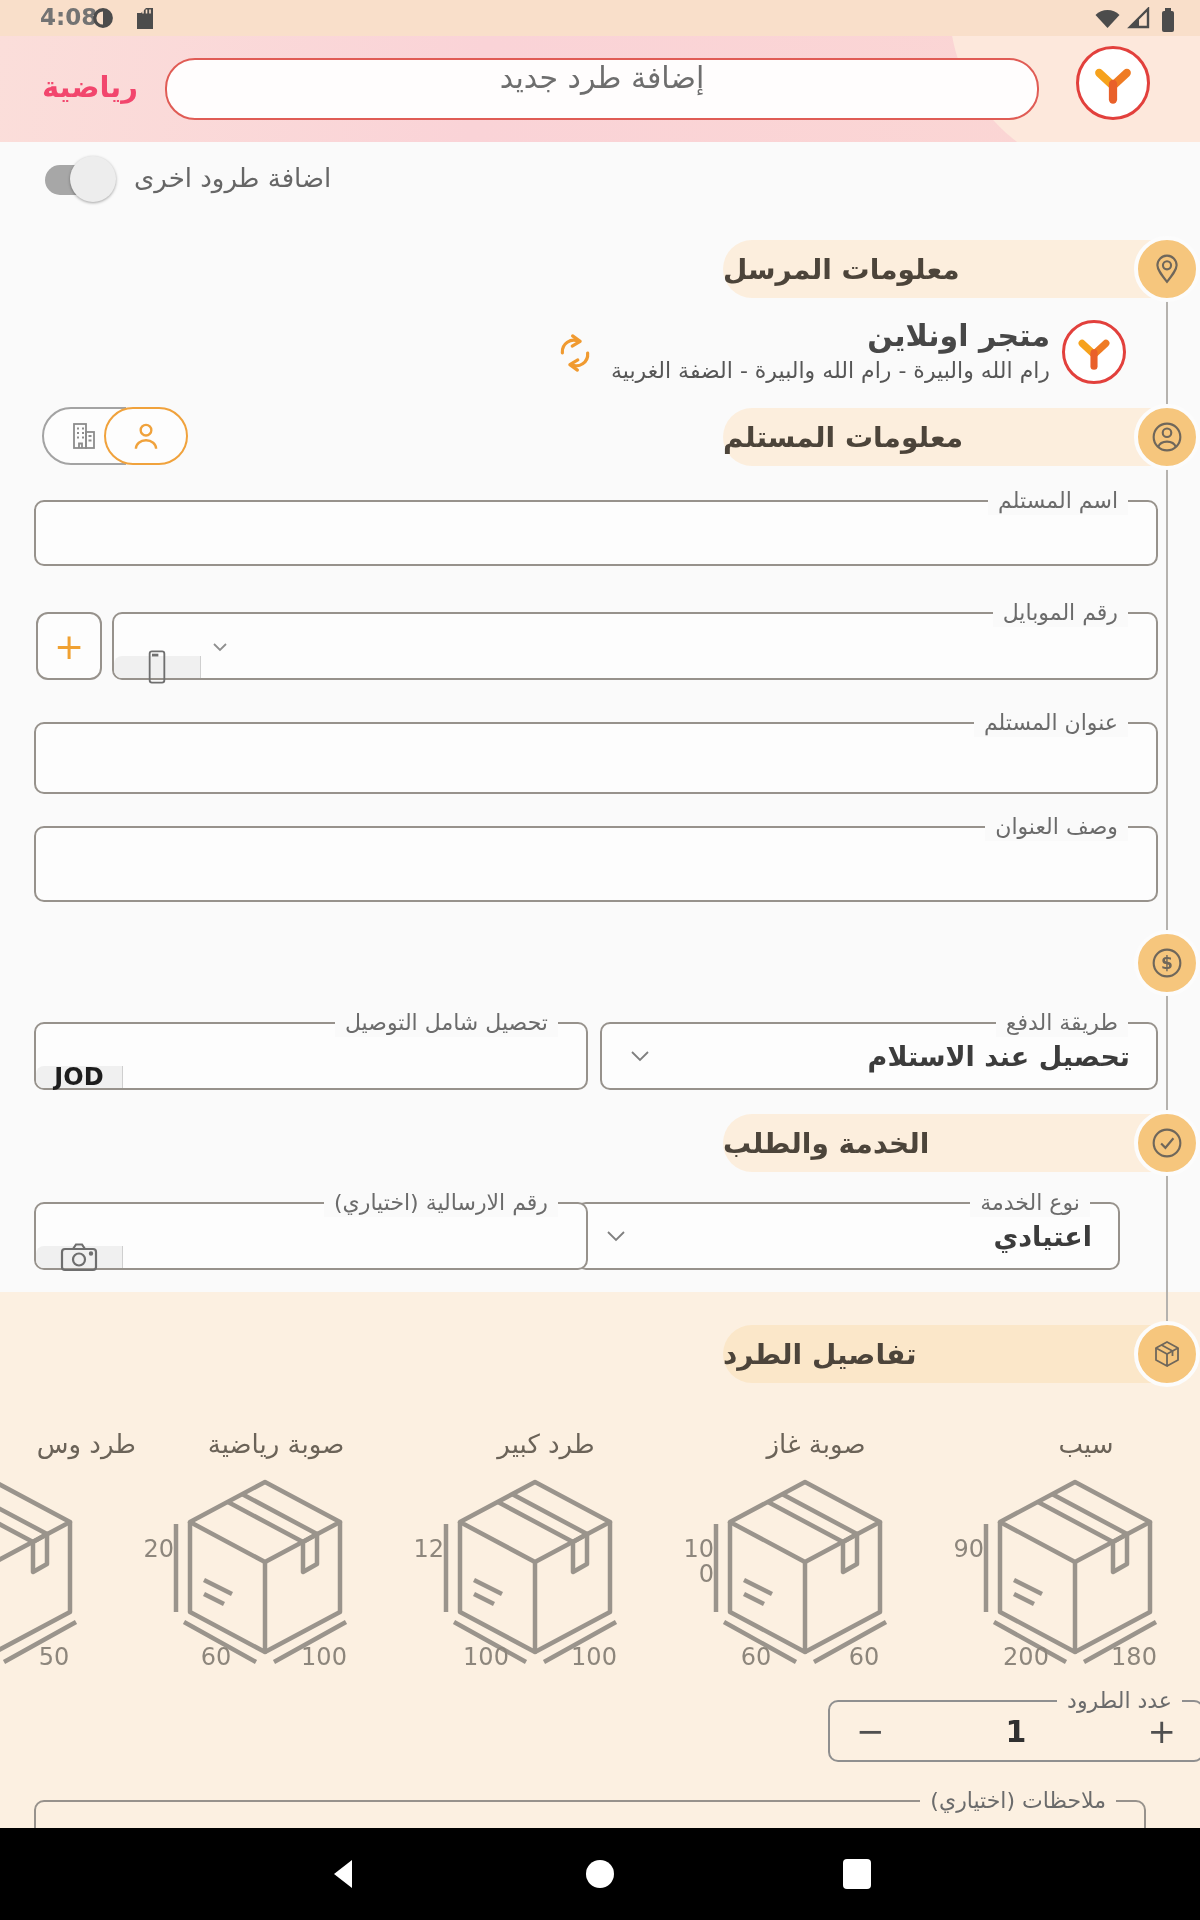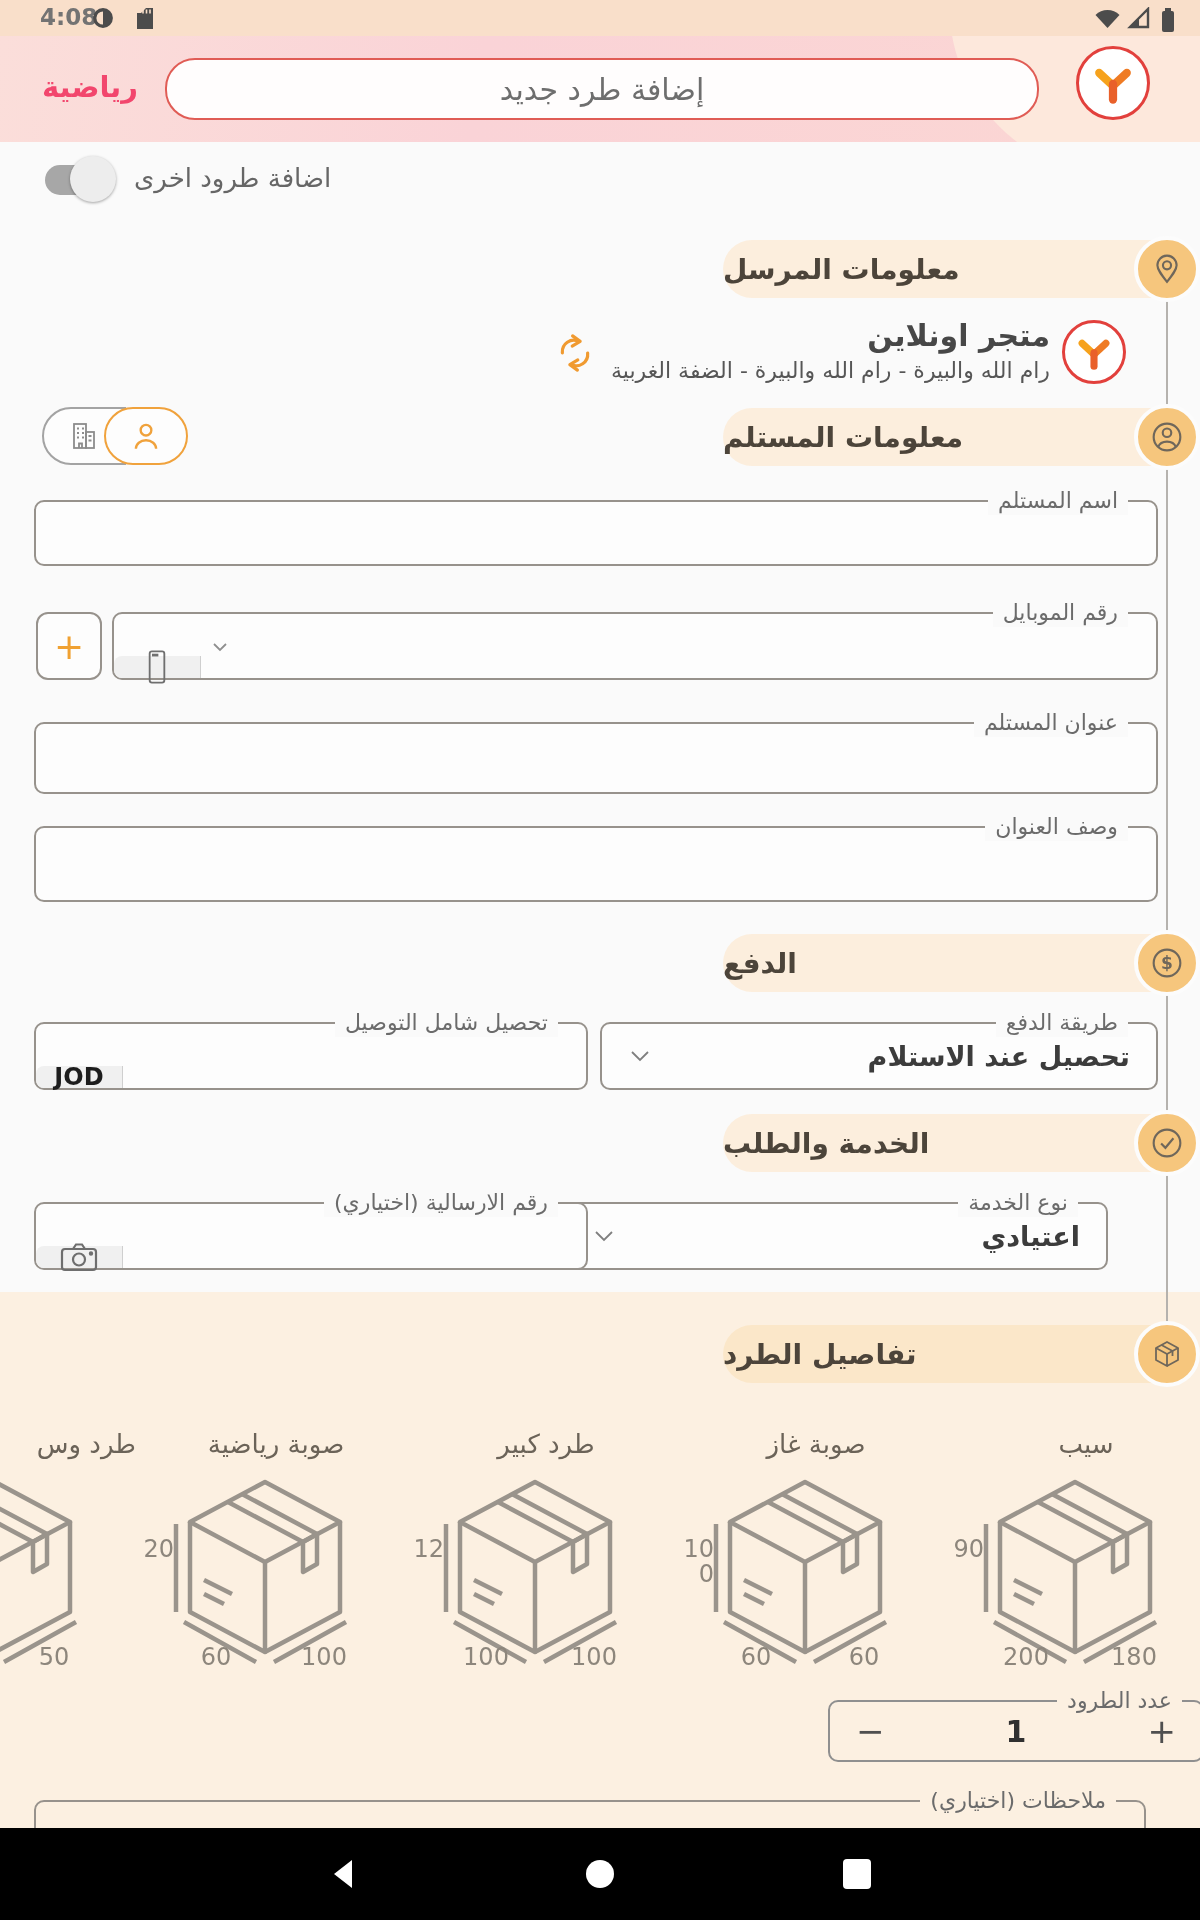--- a/index.html
+++ b/index.html
@@ -9,21 +9,21 @@
   
   #statusbar{left:0;top:0;width:1200px;height:36px;background:#f9dfca;z-index:6;}
   #time{left:40px;top:4px;font-size:23px;font-weight:600;color:#737373;}
   .sicon{top:7px;}
   
   #header{left:0;top:36px;width:1200px;height:106px;z-index:5;
     background:radial-gradient(circle at 1120px -30px,#fde8dc 0 170px,rgba(0,0,0,0) 171px),
                linear-gradient(100deg,#fbdeda 0%,#fad3d7 40%,#fbd6d3 100%);}
   #cancel{left:42px;top:34px;font-size:29px;font-weight:bold;color:#f2466d;cursor:pointer;}
   #titlebox{left:165px;top:22px;width:870px;height:58px;border:2px solid #e05c55;border-radius:30px;background:#fffdfd;
-    display:flex;align-items:center;justify-content:center;font-size:30px;color:#6e6e6e;}
+    display:flex;align-items:flex-start;justify-content:center;font-size:30px;color:#6e6e6e;}
   .logo-circle{border-radius:50%;background:#fff;border:3px solid #e2403c;display:flex;align-items:center;justify-content:center;}
   #header-logo{left:1076px;top:10px;width:68px;height:68px;}
   
   #toggle-track{left:45px;top:165px;width:58px;height:30px;border-radius:15px;background:#a7a7a7;cursor:pointer;}
   #toggle-thumb{left:70px;top:156px;width:46px;height:46px;border-radius:50%;background:#ededed;box-shadow:0 1px 3px rgba(0,0,0,.35);}
   #toggle-label{left:134px;top:163px;font-size:26px;color:#666;}
   
   #timeline{left:1166px;top:294px;width:2px;height:1062px;background:#b5b2ae;z-index:1;}
   
   .pill{left:723px;width:457px;height:58px;border-radius:29px;background:#fceedd;z-index:2;
@@ -212,23 +212,20 @@
   </div>
 
   <div class="abs field" style="left:34px;top:722px;width:1124px;height:72px">
     <span class="flabel">عنوان المستلم</span>
   </div>
 
   <div class="abs field" style="left:34px;top:826px;width:1124px;height:76px">
     <span class="flabel">وصف العنوان</span>
   </div>
 
-  <div class="abs pill" style="top:934px">
-    <span>الدفع</span>
-  </div>
   <div class="abs badge" style="top:934px">
     <svg width="32" height="32" viewBox="0 0 30 30">
       <circle cx="15" cy="15" r="12.5" fill="none" stroke="#6f675b" stroke-width="2"></circle>
       <text x="15" y="21" text-anchor="middle" font-size="16" font-weight="bold" fill="#6f675b">$</text>
     </svg>
   </div>
 
   <div class="abs field" style="left:600px;top:1022px;width:558px;height:68px">
     <span class="flabel">طريقة الدفع</span>
     <span class="dd-value">تحصيل عند الاستلام</span>
@@ -248,21 +245,21 @@
   </div>
   <div class="abs badge" style="top:1114px">
     <svg width="32" height="32" viewBox="0 0 30 30">
       <g fill="none" stroke="#6f675b" stroke-width="2">
         <circle cx="15" cy="15" r="12.5"></circle>
         <path d="M9.5 15.5 L13.5 19.5 L21 10.5"></path>
       </g>
     </svg>
   </div>
 
-  <div class="abs field" style="left:564px;top:1202px;width:544px;height:68px">
+  <div class="abs field" style="left:576px;top:1202px;width:544px;height:68px">
     <span class="flabel">نوع الخدمة</span>
     <span class="dd-value">اعتيادي</span>
     <svg class="chev" width="20" height="12" viewBox="0 0 20 12">
       <polyline points="2,2 10,10 18,2" fill="none" stroke="#7f7f7f" stroke-width="1.8"></polyline>
     </svg>
   </div>
   <div class="abs field" style="left:34px;top:1202px;width:554px;height:68px">
     <span class="flabel">رقم الارسالية (اختياري)</span>
     <div class="prefixbox">
       <svg width="40" height="32" viewBox="0 0 40 32">

